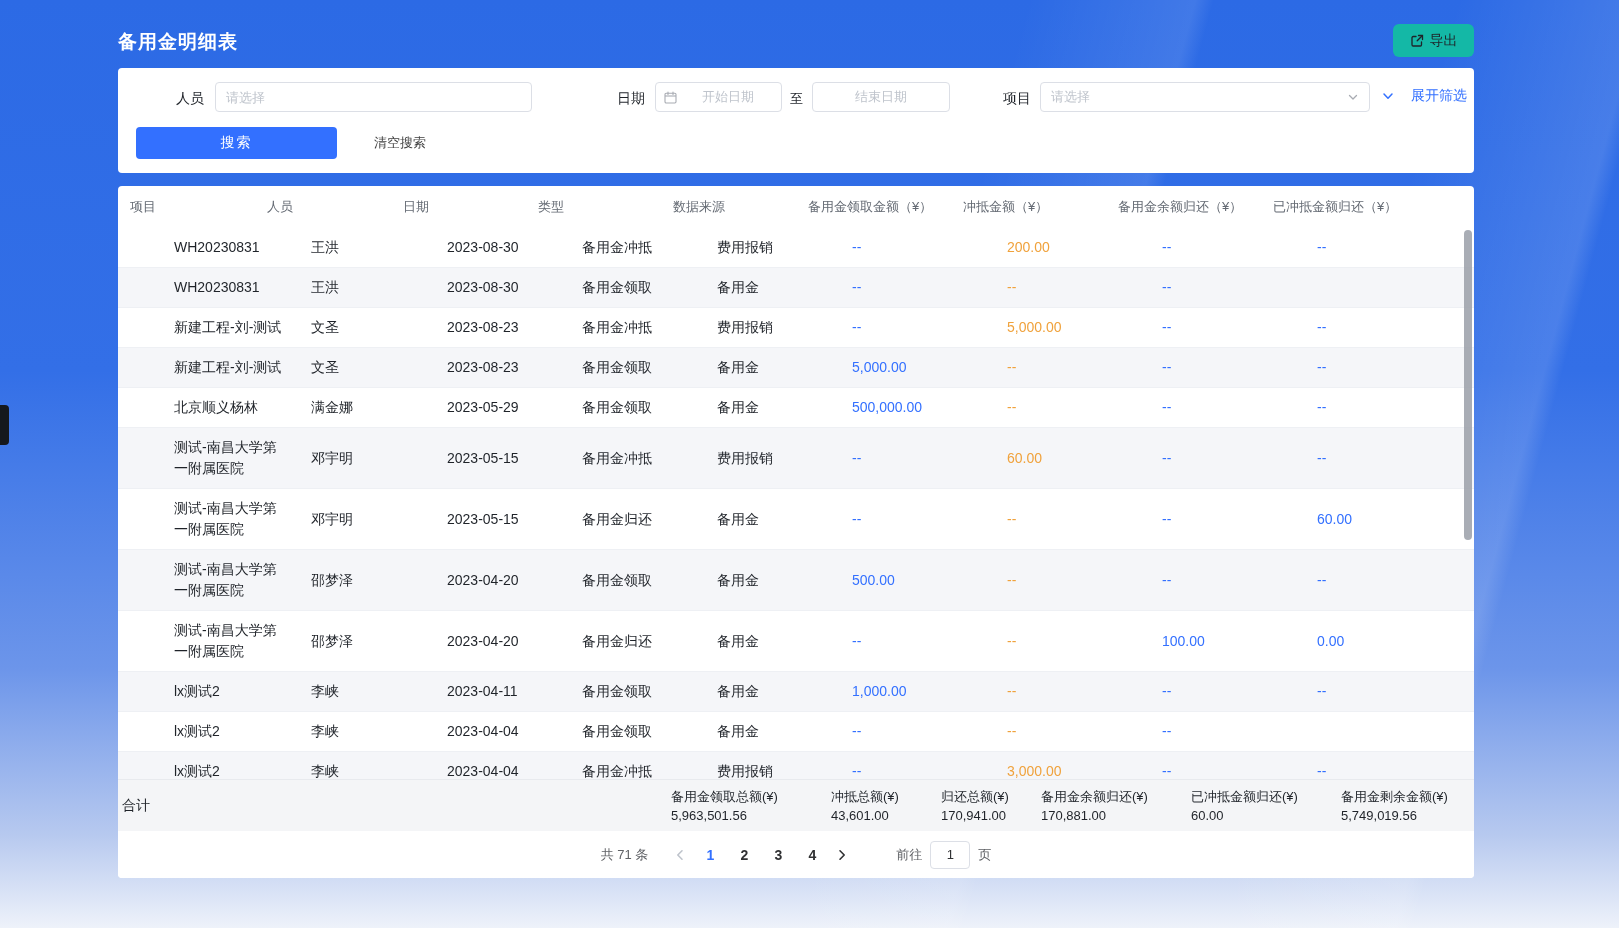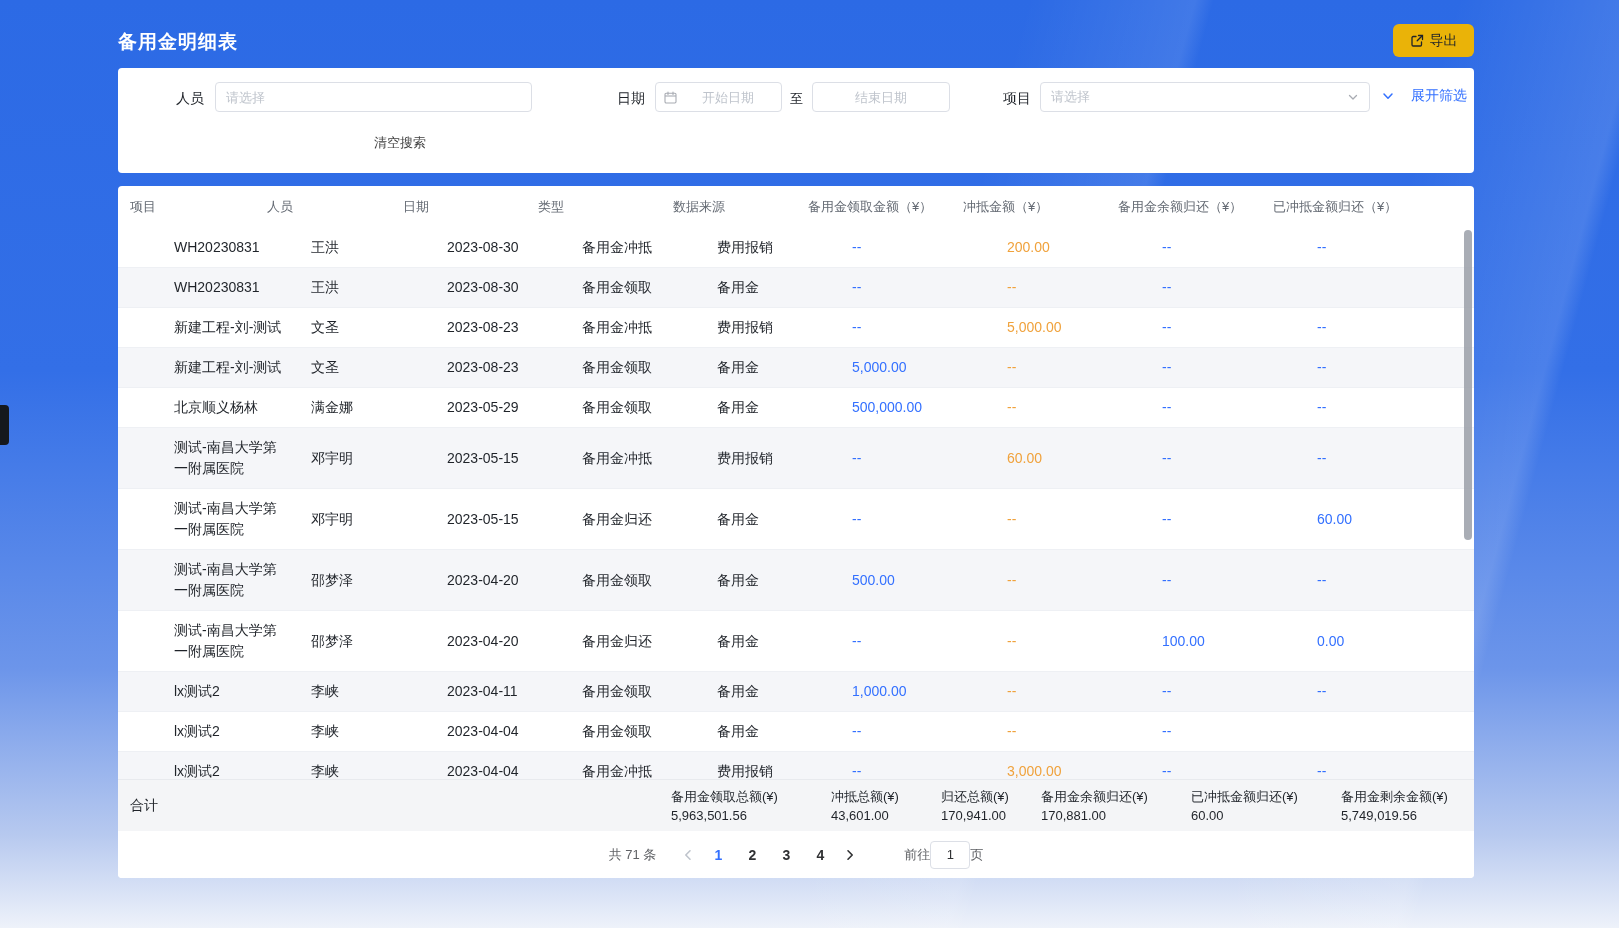--- a/index.html
+++ b/index.html
@@ -9,35 +9,35 @@
     position: relative;
     background:
       linear-gradient(105deg, rgba(255,255,255,0) 55%, rgba(255,255,255,0.10) 64%, rgba(255,255,255,0) 65%, rgba(255,255,255,0) 78%, rgba(255,255,255,0.12) 88%, rgba(255,255,255,0) 89%),
       linear-gradient(180deg, #2c6ae5 0%, #336fe7 40%, #6c95ea 72%, #b7c9ef 90%, #eef2fa 100%);
     color: #1f2329;
   }
   
   .page-title { position: absolute; left: 118px; top: 29px; color: #ffffff; font-size: 19px; font-weight: 700; letter-spacing: 1px; }
   .export-btn {
     position: absolute; left: 1393px; top: 24px; width: 81px; height: 33px;
-    background: #eab308; border: none; border-radius: 6px; cursor: pointer;
+    background: #14b8a6; border: none; border-radius: 6px; cursor: pointer;
     display: flex; align-items: center; justify-content: center; gap: 6px;
     font-size: 14px; color: #1f2329; font-family: inherit;
   }
   
   .filter-card { position: absolute; left: 118px; top: 68px; width: 1356px; height: 105px; background: #ffffff; border-radius: 4px; }
   .f-label { position: absolute; font-size: 14px; color: #1f2329; }
   .f-input {
     position: absolute; height: 30px; border: 1px solid #dcdfe6; border-radius: 4px;
     font-size: 13px; color: #1f2329; padding: 0 10px; font-family: inherit; outline: none;
   }
   .f-input::placeholder { color: #bfc4cc; }
   .date-box {
     position: absolute; height: 30px; border: 1px solid #dcdfe6; border-radius: 4px;
-    display: flex; align-items: center; padding: 0 8px; gap: 6px; background: #fff;
+    display: flex; align-items: center; padding: 0 8px; gap: 6px; background: #fff; font-family: Liberation Serif, serif;
   }
   .date-box input { border: none; outline: none; width: 100%; font-size: 13px; font-family: inherit; text-align: center; color: #1f2329; background: transparent; }
   .date-box input::placeholder { color: #bfc4cc; }
   .date-to { position: absolute; font-size: 13px; color: #1f2329; }
   .select-box {
     position: absolute; height: 30px; border: 1px solid #dcdfe6; border-radius: 4px; background: #fff;
     display: flex; align-items: center; justify-content: space-between; padding: 0 10px; cursor: pointer;
   }
   .select-placeholder { font-size: 13px; color: #bfc4cc; }
   .expand-link { position: absolute; display: flex; align-items: center; gap: 16px; color: #3370ff; font-size: 14px; cursor: pointer; }
@@ -55,34 +55,34 @@
   .tbody { height: 551px; overflow: hidden; position: relative; }
   .tr { border-bottom: 1px solid #eef0f4; align-items: center; padding-left: 44px; }
   .tr:nth-child(even) { background: #f5f6f9; }
   .td { padding: 9px 12px; font-size: 14px; line-height: 21px; color: #1f2329; word-break: break-all; }
   .tr .td:nth-child(6) { color: #3370ff; }
   .tr .td:nth-child(7) { color: #f0a23c; }
   .tr .td:nth-child(8), .tr .td:nth-child(9) { color: #3370ff; }
   .scroll-thumb { position: absolute; right: 2px; top: 44px; width: 8px; height: 310px; background: #9a9fa8; border-radius: 4px; opacity: .85; }
   
   .summary { height: 52px; background: #f4f5f7; border-top: 1px solid #e8eaee; display: flex; align-items: center; }
-  .sum-total { width: 553px; padding-left: 12px; font-size: 14px; color: #1f2329; }
+  .sum-total { width: 553px; padding-left: 4px; font-size: 14px; color: #1f2329; }
   .sum-items { display: grid; grid-template-columns: 160px 110px 100px 150px 150px auto; flex: 1; }
   .sum-label { font-size: 13px; color: #1f2329; line-height: 17px; }
   .sum-value { font-size: 13px; color: #1f2329; line-height: 17px; margin-top: 2px; }
   
   .pagination { height: 47px; display: flex; align-items: center; justify-content: center; background: #fff; }
   .pg-total { font-size: 13px; color: #606266; margin-right: 18px; }
   .pg-arrow { width: 28px; height: 28px; border: none; background: transparent; font-size: 17px; cursor: pointer; font-family: inherit; display: flex; align-items: center; justify-content: center; }
   .pg-arrow.prev { color: #bfc4cc; }
   .pg-arrow.next { color: #303133; }
   .pg-pages { display: flex; gap: 6px; margin: 0 2px; }
   .page-btn { min-width: 28px; height: 28px; border: none; background: transparent; font-size: 14px; font-weight: 700; color: #303133; cursor: pointer; font-family: inherit; }
   .page-btn.active { color: #3370ff; }
-  .pg-goto { display: flex; align-items: center; margin-left: 40px; font-size: 13px; color: #606266; }
+  .pg-goto { display: flex; align-items: center; gap: 8px; margin-left: 40px; font-size: 13px; color: #606266; }
   .goto-input { width: 40px; height: 28px; border: 1px solid #dcdfe6; border-radius: 4px; text-align: center; font-size: 13px; color: #303133; font-family: inherit; outline: none; }
   
   .drawer-handle { position: absolute; left: 0; top: 405px; width: 9px; height: 40px; background: #15181d; border-radius: 0 4px 4px 0; cursor: pointer; }
   .icon { display: inline-flex; align-items: center; justify-content: center; }
 </style>
 </head>
 <body>
 
 <div class="page-title">备用金明细表</div>
 
@@ -129,20 +129,21 @@
 
   <div class="expand-link" style="left:1263px; top:19px;">
     <span class="icon">
       <svg width="14" height="14" viewBox="0 0 14 14">
           <path d="M3 5 7 9.2 11 5" fill="none" stroke="#3370ff" stroke-width="1.5" stroke-linecap="round" stroke-linejoin="round"></path>
         </svg>
     </span>
     <span>展开筛选</span>
   </div>
 
+  <button class="search-btn">搜索</button>
   <span class="clear-link">清空搜索</span>
 </div>
 
 <div class="table-card">
   <div class="thead grid-cols">
       <div class="th">项目</div>
       <div class="th">人员</div>
       <div class="th">日期</div>
       <div class="th">类型</div>
       <div class="th">数据来源</div>

